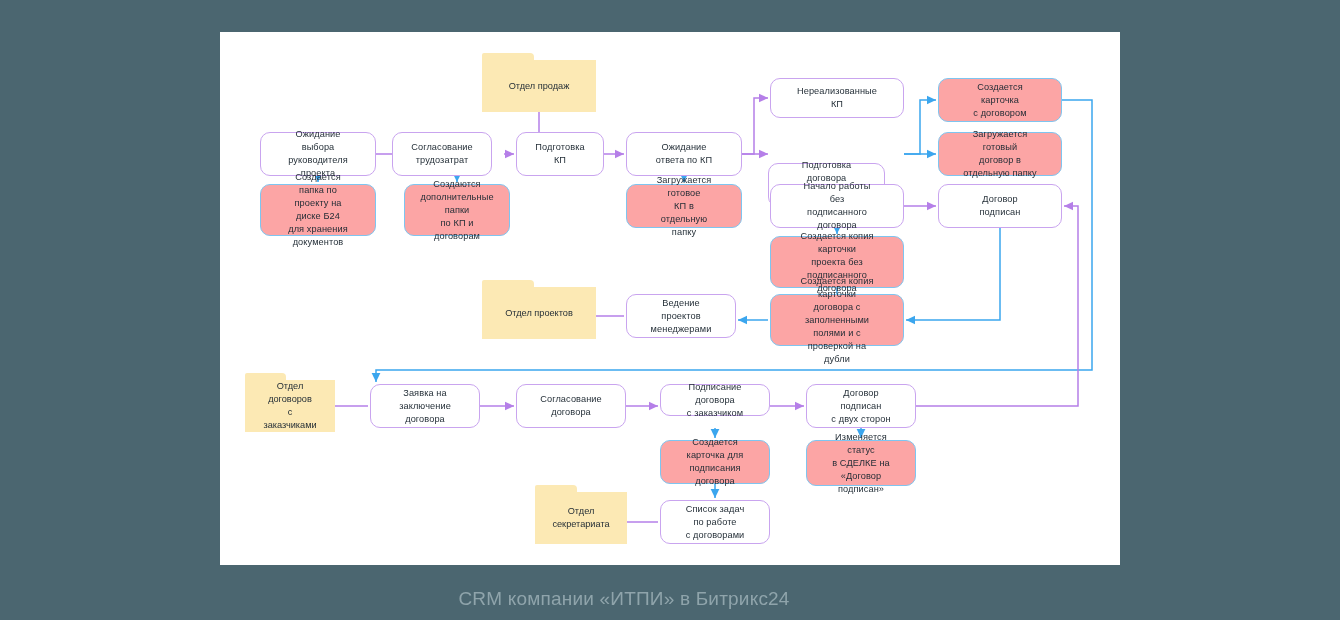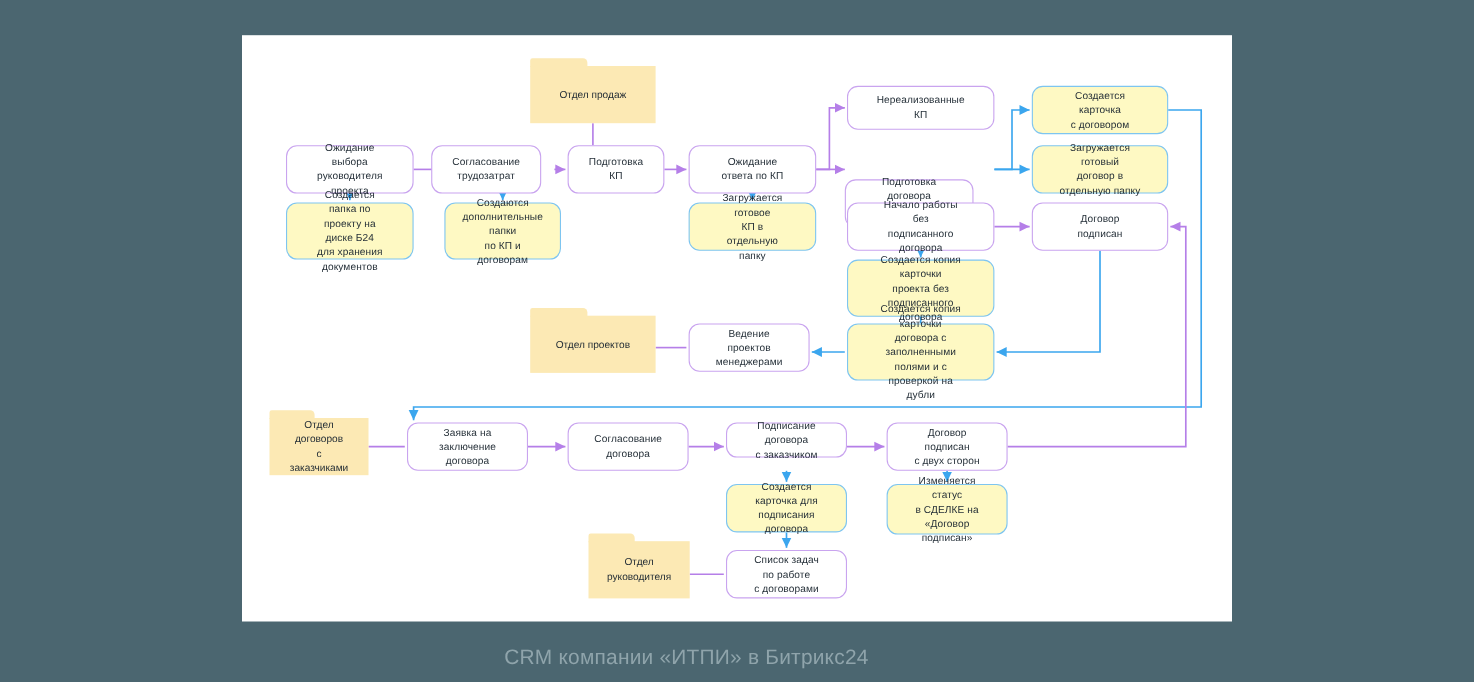--- a/index.html
+++ b/index.html
@@ -55,21 +55,21 @@
     z-index: 3;
   }
   .node.purple {
     border: 1.3px solid #c9a4ef;
     border-radius: 10px;
     background: #ffffff;
   }
   .node.blue {
     border: 1.3px solid #7ec5f0;
     border-radius: 10px;
-    background: #fef9c3;
+    background: #fca5a5;
   }
   .folder {
     position: absolute;
     box-sizing: border-box;
     display: flex;
     align-items: center;
     justify-content: center;
     text-align: center;
     color: #1f2a33;
     font-size: 9.2px;
@@ -156,21 +156,21 @@
           <div class="folder" style="left: 262px; top: 255px; width: 114px; height: 52px;">
             <span class="tab"></span>
             <span class="lbl">Отдел проектов</span>
           </div>
           <div class="folder" style="left: 25px; top: 348px; width: 90px; height: 52px;">
             <span class="tab"></span>
             <span class="lbl">Отдел договоров<br>с заказчиками</span>
           </div>
           <div class="folder" style="left: 315px; top: 460px; width: 92px; height: 52px;">
             <span class="tab"></span>
-            <span class="lbl">Отдел руководителя</span>
+            <span class="lbl">Отдел секретариата</span>
           </div>
         </div>
       <div id="node-layer">
           <div class="node purple" style="left: 40px; top: 100px; width: 116px; height: 44px;">
             <span>Ожидание выбора<br>руководителя проекта</span>
           </div>
           <div class="node blue" style="left: 40px; top: 152px; width: 116px; height: 52px;">
             <span>Создается папка по<br>проекту на диске Б24<br>для хранения документов</span>
           </div>
           <div class="node purple" style="left: 172px; top: 100px; width: 100px; height: 44px; justify-content: center;">

